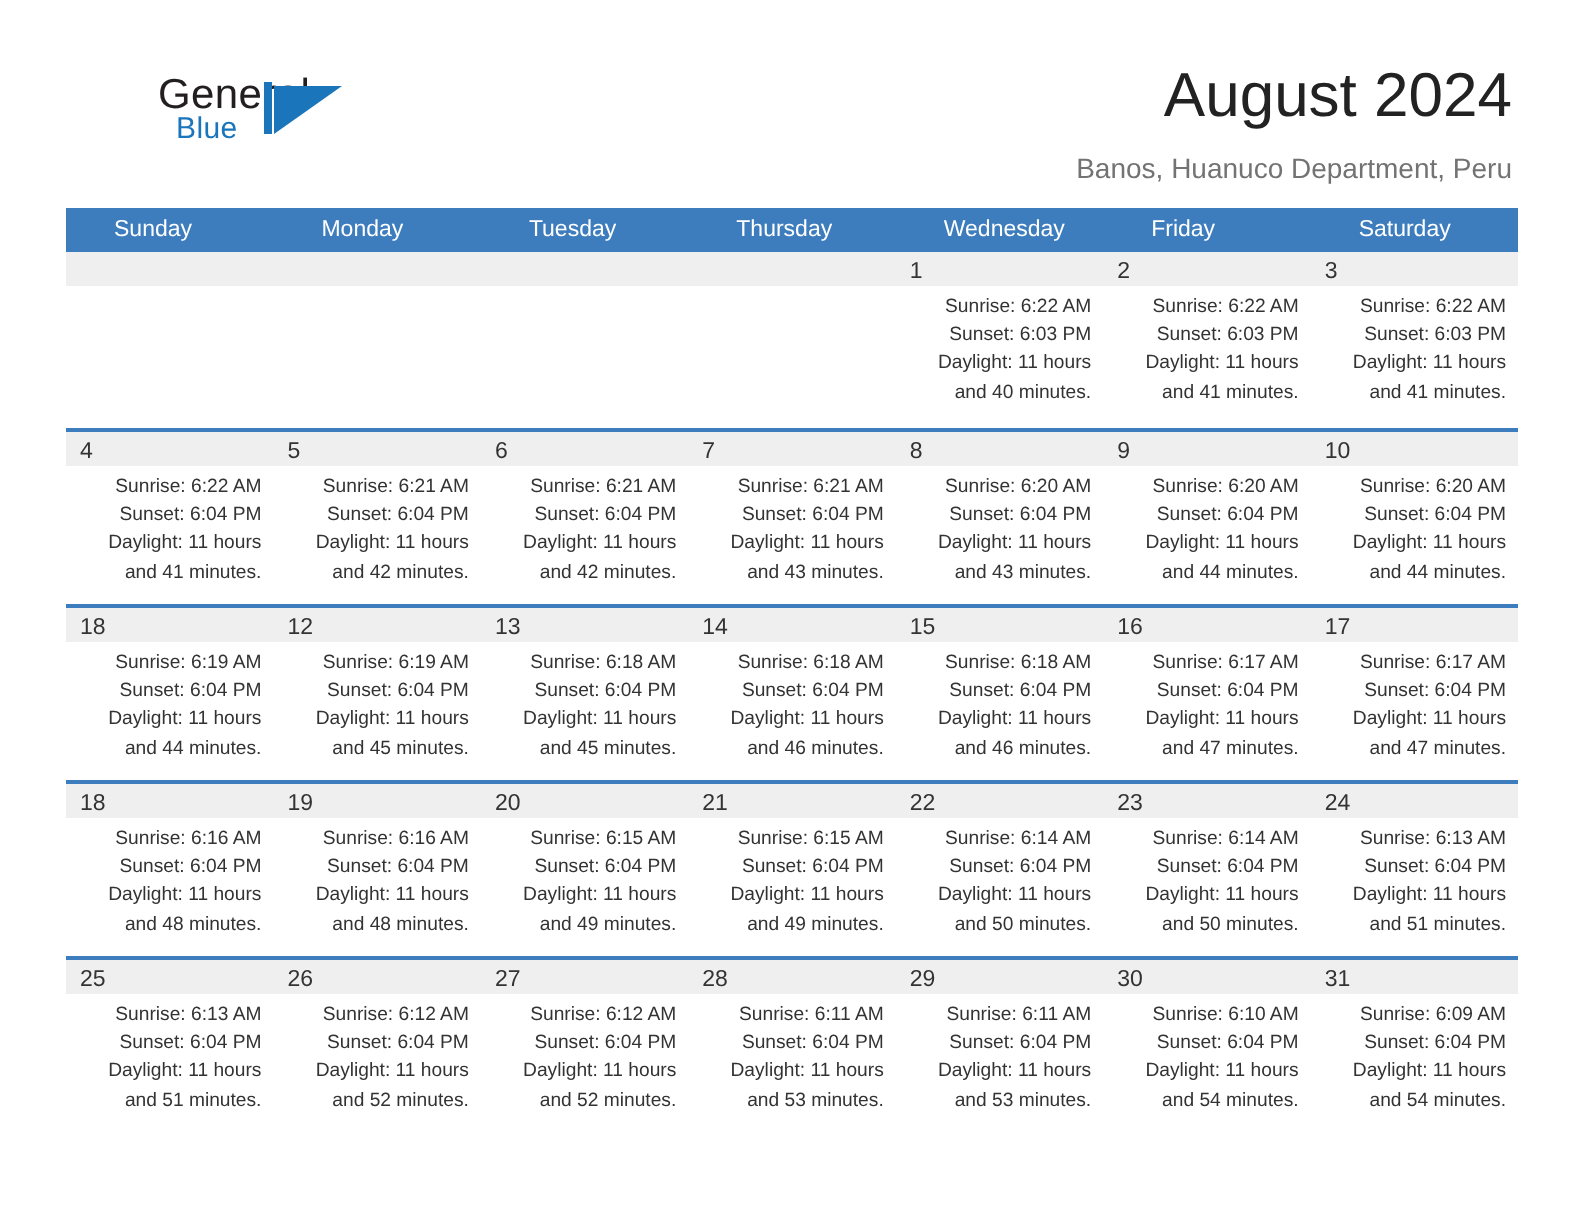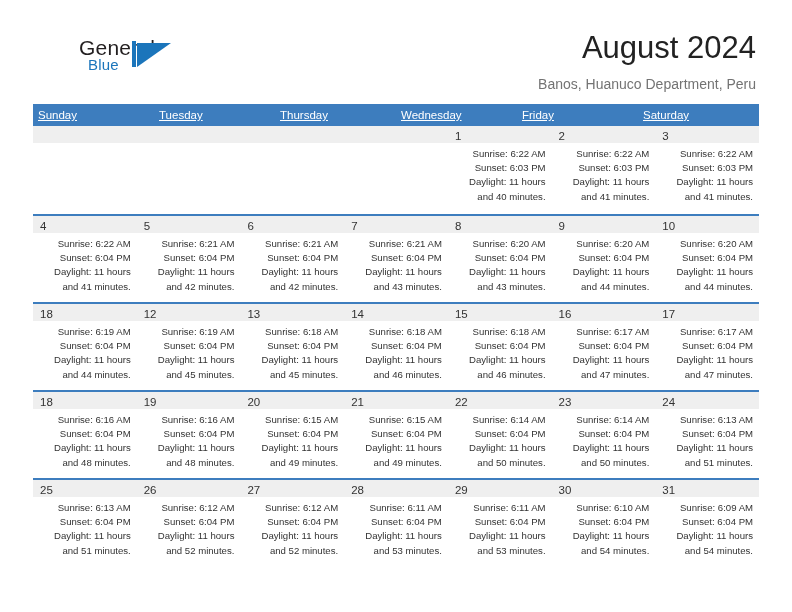--- a/index.html
+++ b/index.html
@@ -113,25 +113,24 @@
   .cal-head {
     display: flex;
     background: #3d7dbe;
     height: 22px;
   }
   .cal-head .hcell {
     flex: 1 1 0;
     color: #ffffff;
     font-size: 11.5px;
     line-height: 22px;
-    padding-left: 5px;
+    padding-left: 24px;
     box-sizing: border-box;
     white-space: nowrap;
     overflow: hidden;
-    text-decoration: underline;
   }
 
   .week {
     display: flex;
     border-top: 2px solid #3d7dbe;
     height: 88px;
     box-sizing: border-box;
   }
   .week:first-of-type {
     border-top: none;
@@ -188,20 +187,21 @@
     </div>
 
     <div class="title">August 2024</div>
     <div class="subtitle">Banos, Huanuco Department, Peru</div>
   </div>
 
   <div class="calendar">
 
     <div class="cal-head">
       <div class="hcell">Sunday</div>
+      <div class="hcell">Monday</div>
       <div class="hcell">Tuesday</div>
       <div class="hcell">Thursday</div>
       <div class="hcell">Wednesday</div>
       <div class="hcell">Friday</div>
       <div class="hcell">Saturday</div>
     </div>
 
     <div id="weeks-container">
         <div class="week">
           <div class="daycell empty">

